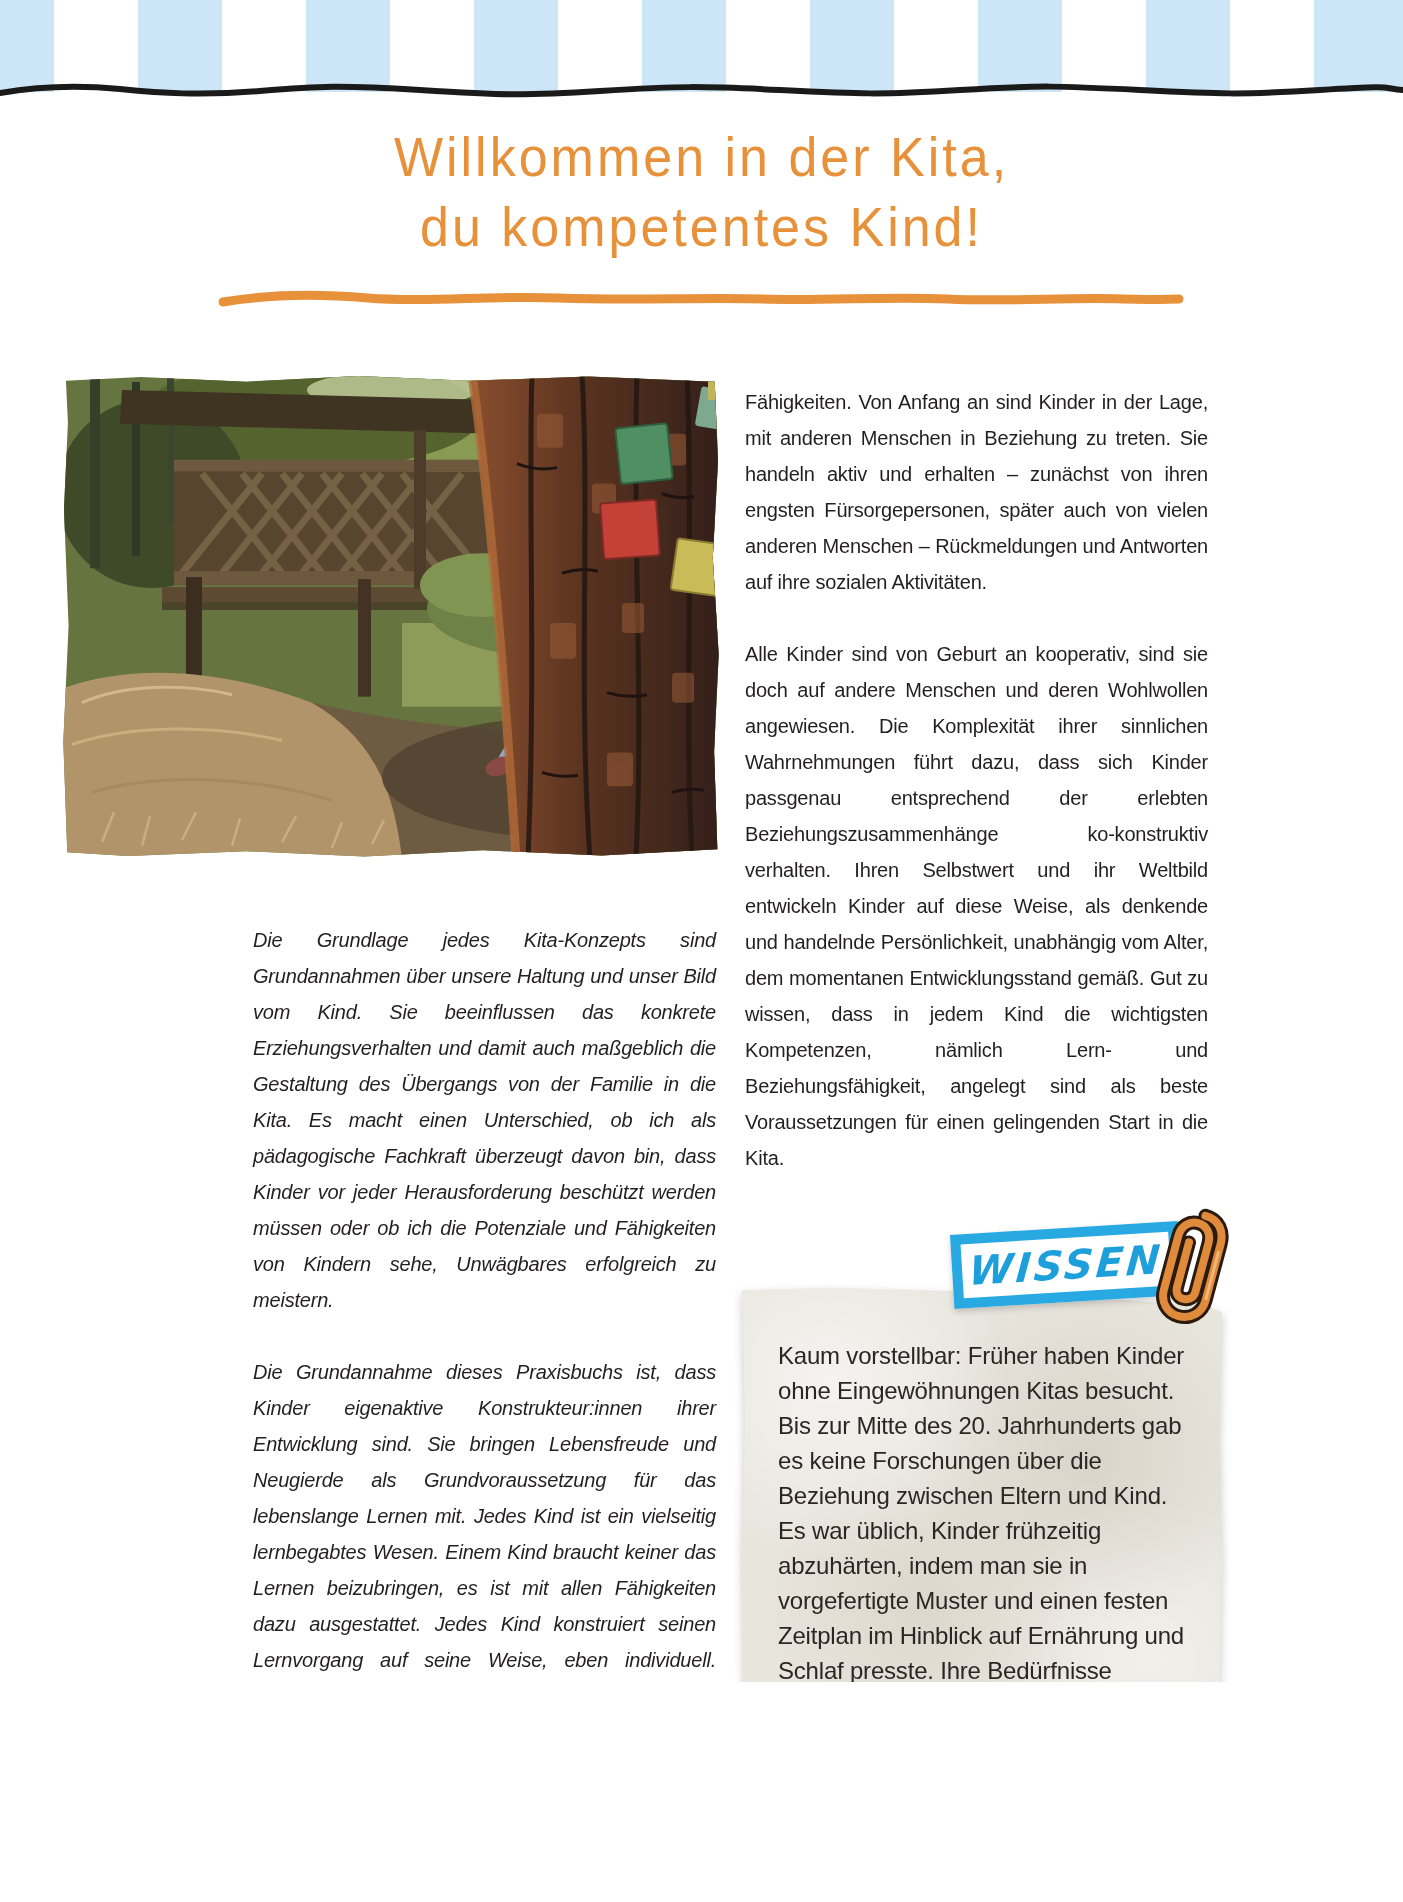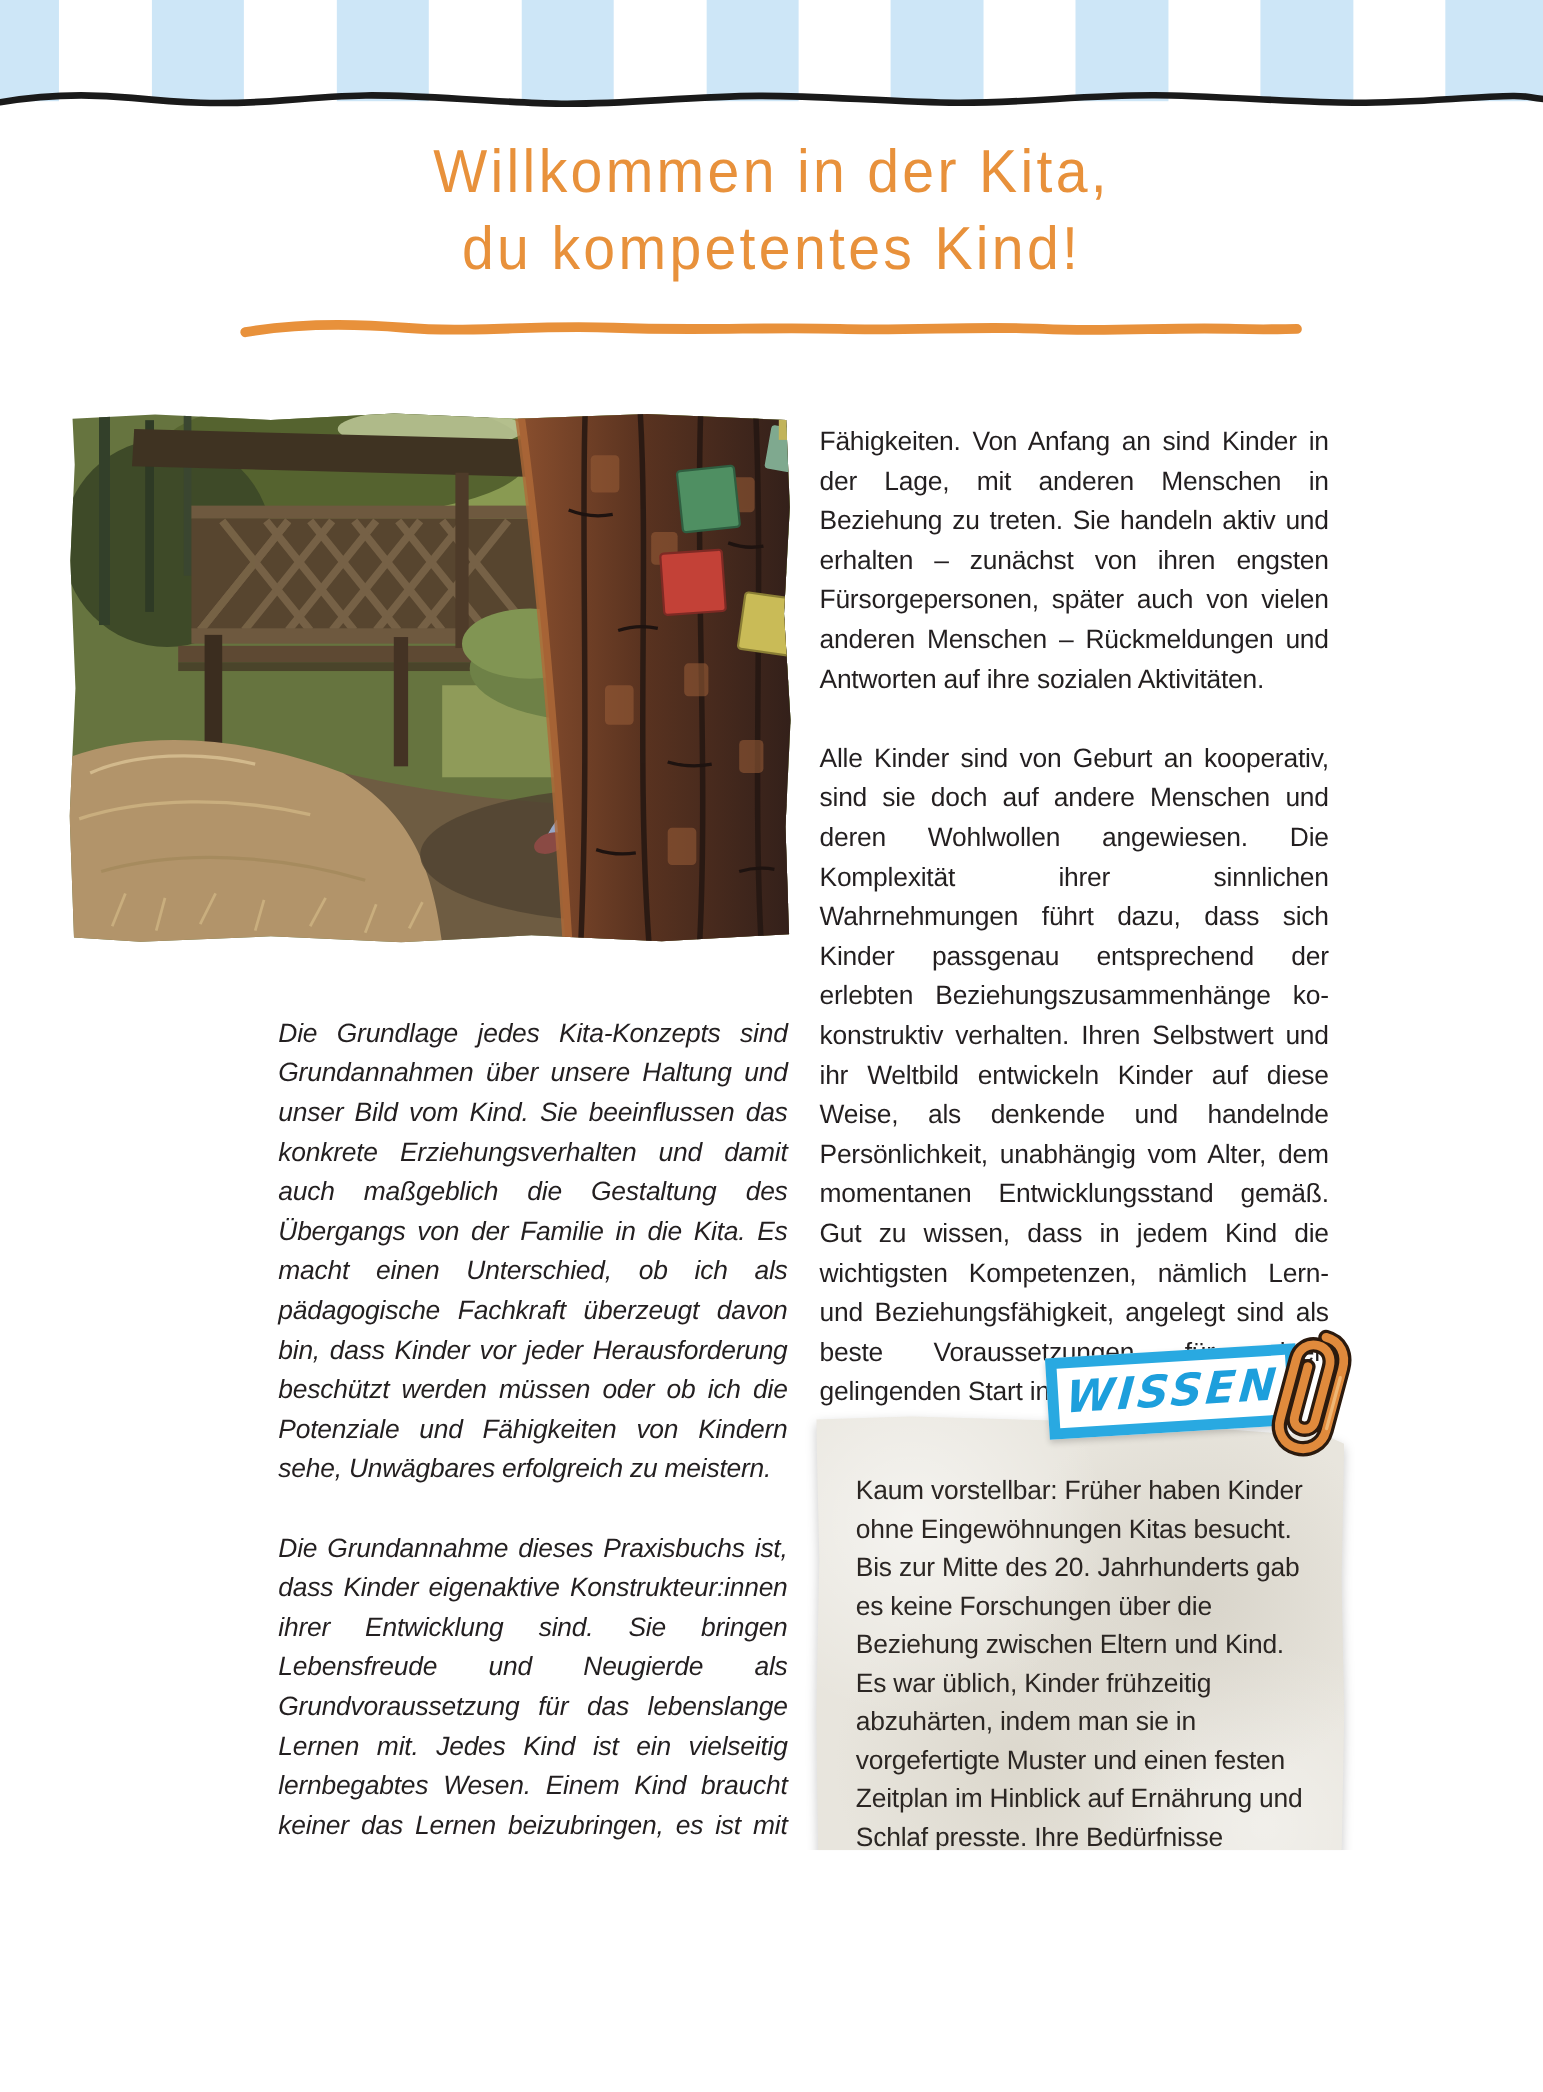--- a/index.html
+++ b/index.html
@@ -26,21 +26,21 @@
     position:absolute; left:62px; top:374px; width:658px; height:484px;
     clip-path:polygon(0.6% 1.4%, 12% 0.6%, 28% 1.6%, 45% 0.4%, 62% 1.4%, 80% 0.5%, 99.2% 1.6%,
                       99.7% 18%, 98.9% 38%, 99.8% 58%, 99.1% 78%, 99.6% 98.2%,
                       82% 99.5%, 64% 98.4%, 46% 99.7%, 28% 98.6%, 10% 99.6%, 0.8% 98.8%,
                       0.2% 76%, 1% 52%, 0.3% 28%, 0.9% 10%);
   }
   .photo svg{display:block; width:100%; height:100%;}
   
   .col{
     position:absolute; width:463px; text-align:justify;
-    font-size:24px; line-height:36px; letter-spacing:-0.2px;
+    font-size:20px; line-height:36px; letter-spacing:-0.2px;
     hyphens:auto; -webkit-hyphens:auto;
   }
   .col p{margin:0 0 36px 0;}
   .col-left{left:253px; top:922px;font-style:italic;}
   .col-right{left:745px; top:384px;}
   
   .wissen-wrap{position:absolute; left:742px; top:1286px; filter:drop-shadow(0 4px 5px rgba(0,0,0,0.22));}
   .wissen-box{
     width:480px; height:440px; background-color:#e8e5dd;
     background-image:

